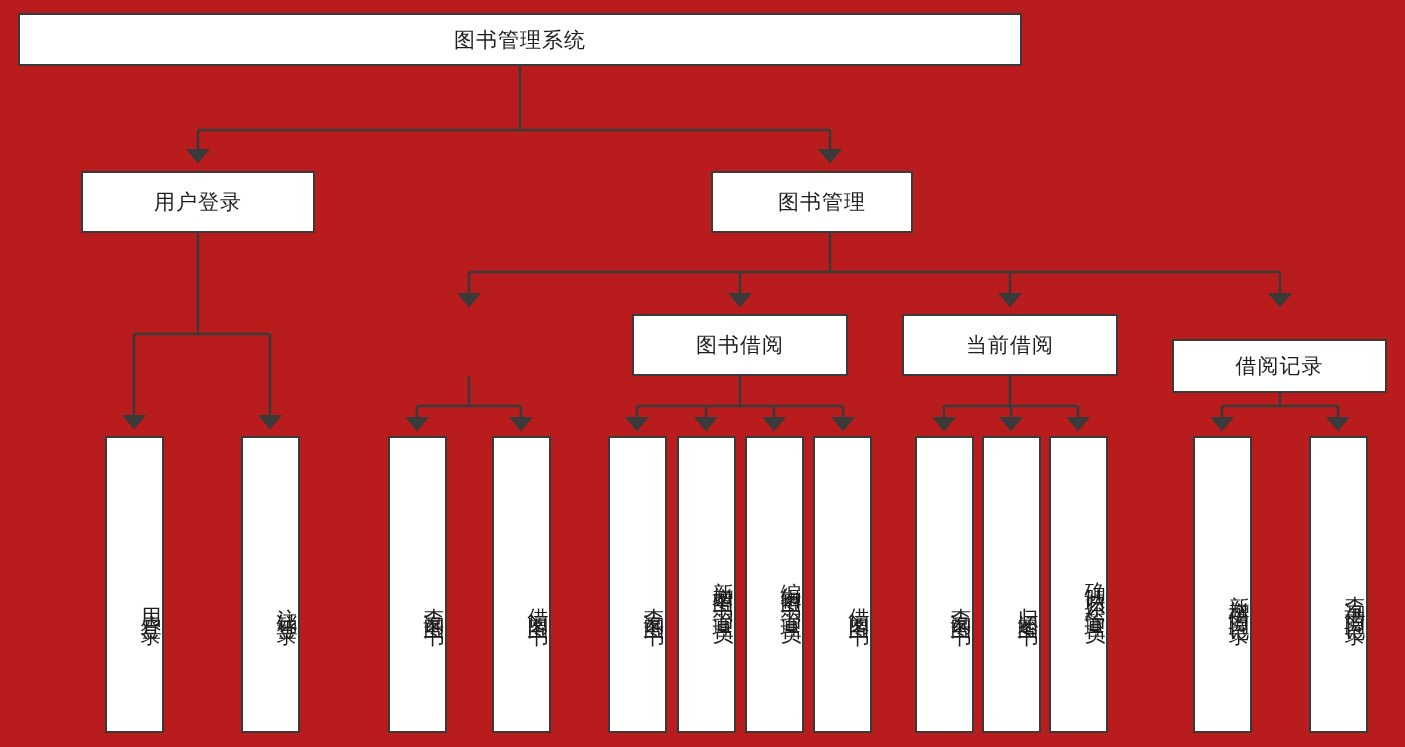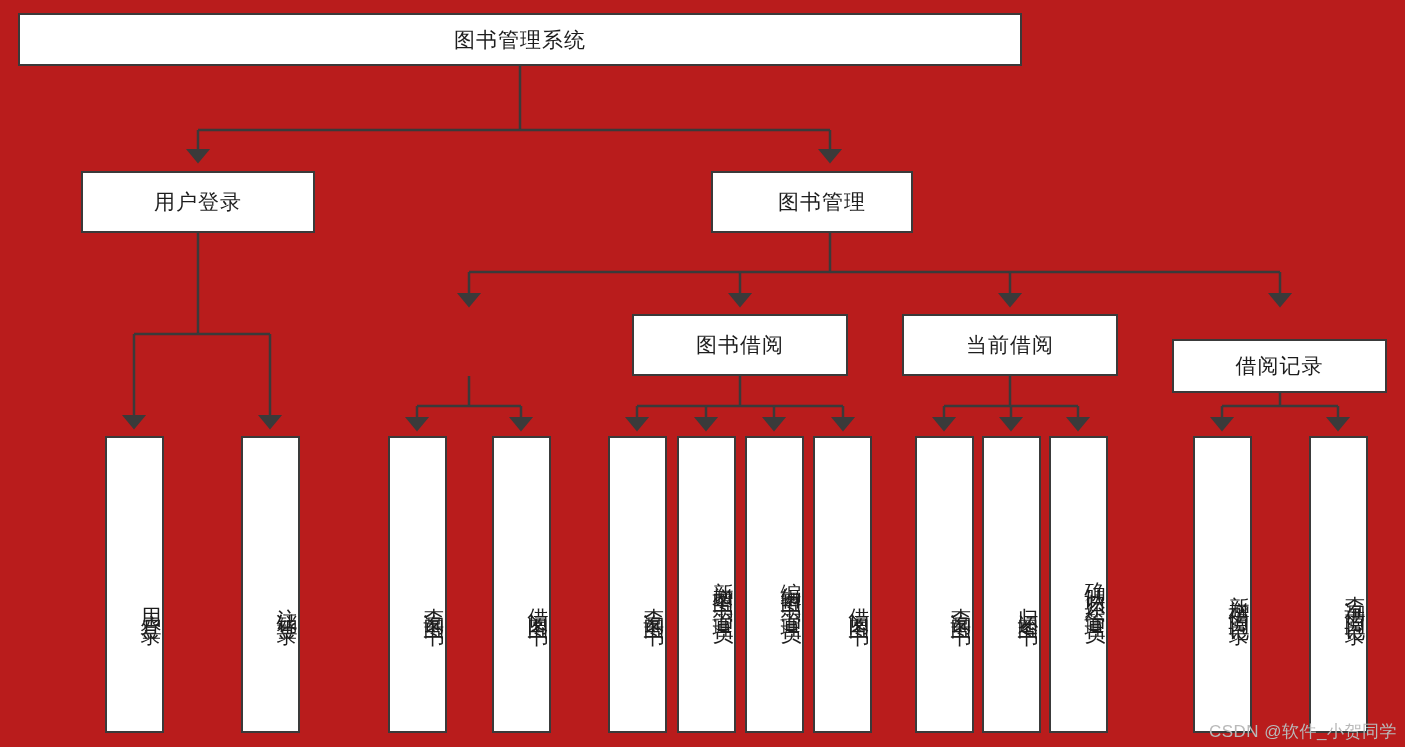--- a/index.html
+++ b/index.html
@@ -179,15 +179,14 @@
     <span class="vert-label">确认归还（管理员）</span>
   </div>
 
   <div class="node vert" style="left:1193px; top:436px; width:59px; height:297px; padding-top:24px;">
     <span class="vert-label">新增借阅记录</span>
   </div>
   <div class="node vert" style="left:1309px; top:436px; width:59px; height:297px; padding-top:24px;">
     <span class="vert-label">查询借阅记录</span>
   </div>
 
-  <div class="watermark">CSDN @软件_小贺同学</div>
 
 </div>
 
 </body></html>

